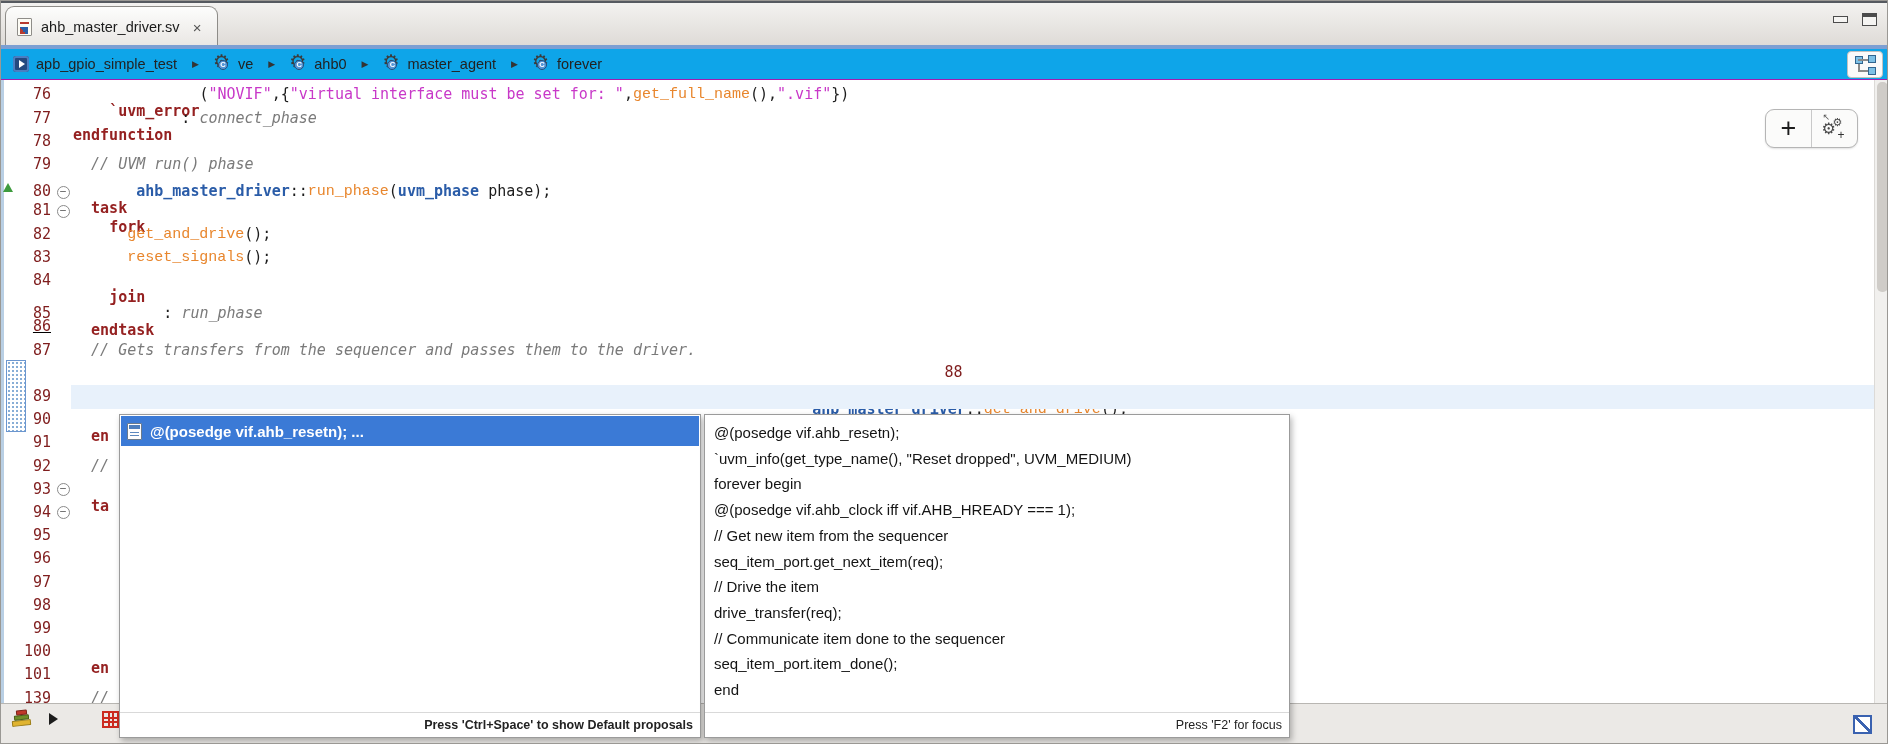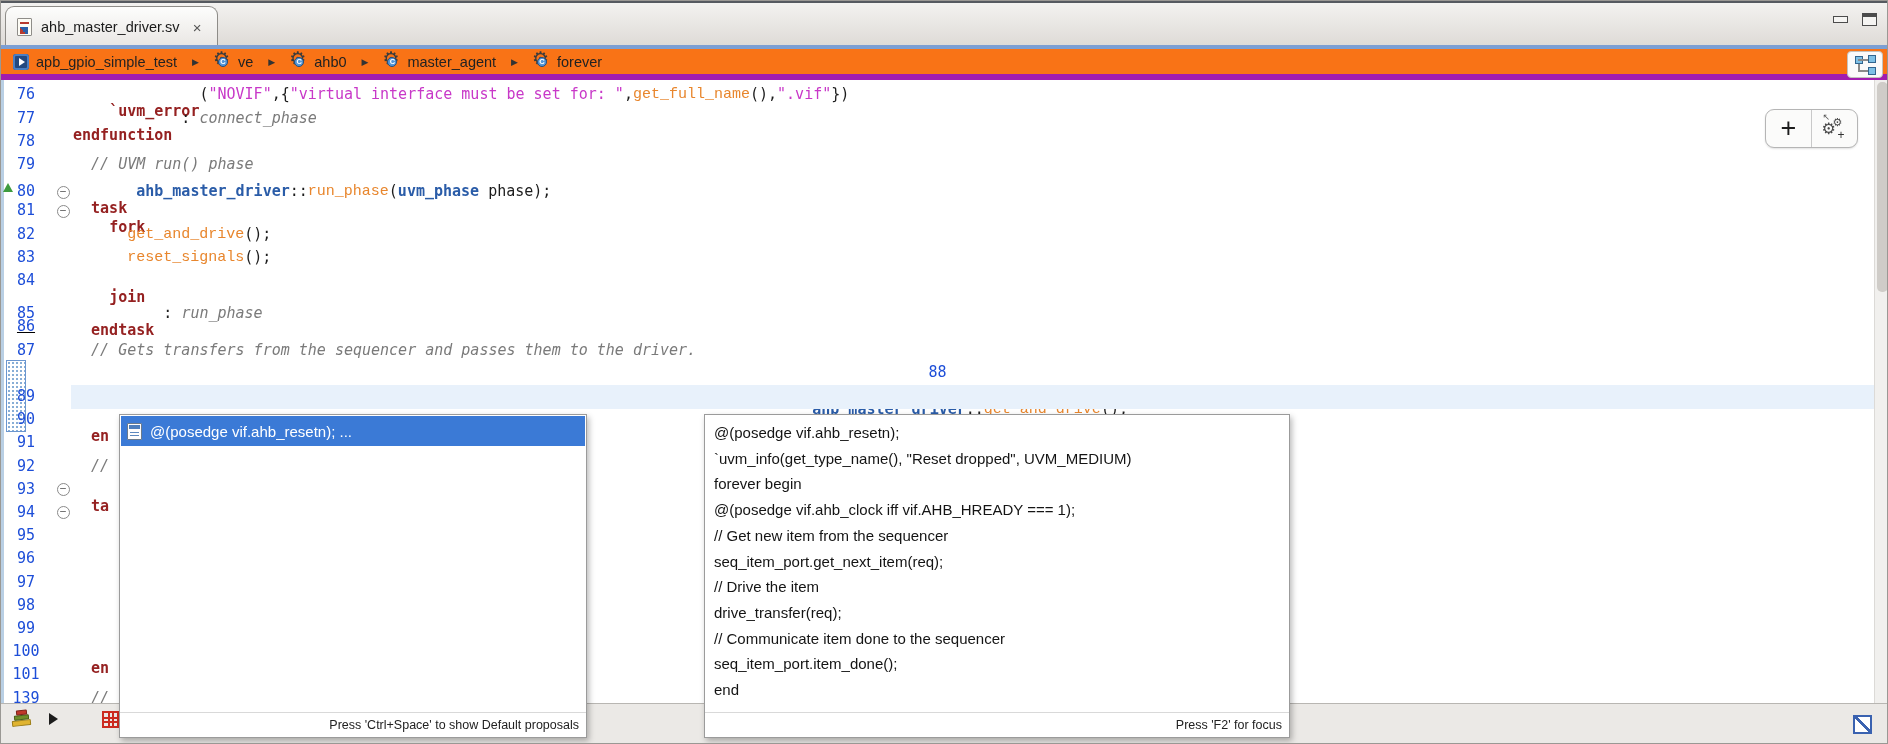--- a/index.html
+++ b/index.html
@@ -21,22 +21,22 @@
   .svfile{position:relative;width:15px;height:18px;background:#fdfcf5;border:1px solid #8f8d89;
           border-radius:1px;}
   .svfile:before{content:"";position:absolute;left:2px;top:3px;width:9px;height:2px;background:#b73a2e;}
   .svfile:after{content:"";position:absolute;left:2px;top:8px;width:8px;height:7px;
           background:linear-gradient(45deg,#b73a2e 40%,#2c5fa8 40%);}
   .winctl{position:absolute;right:12px;top:10px;display:flex;gap:14px;align-items:center;}
   .ic-min{width:15px;height:7px;border:1.5px solid #4c4c4c;background:#f5f4f2;}
   .ic-max{width:15px;height:13px;border:1.5px solid #4c4c4c;border-top-width:4px;background:#f5f4f2;}
   .accent-line{position:absolute;left:0;top:44px;width:1888px;height:4px;background:var(--accent);}
   
-  .breadcrumb{position:absolute;left:0;top:48px;width:1888px;height:31px;background:#f97316;
-              border-bottom:6px solid #a21caf;display:flex;align-items:center;gap:12px;
+  .breadcrumb{position:absolute;left:0;top:48px;width:1888px;height:31px;background:#0ea5e9;
+              border-bottom:1px solid #a21caf;display:flex;align-items:center;gap:12px;
               padding:0 50px 0 12px;font-size:14.5px;color:#222;}
   .bc-sep{font-size:9px;color:#333;margin:0 3px;}
   .bc-item{display:flex;align-items:center;gap:7px;cursor:pointer;}
   .ic-testmod{position:relative;width:16px;height:16px;background:#24497f;border-radius:3px;
               box-shadow:inset 0 0 0 2px #4a7ec2;}
   .ic-testmod:before{content:"";position:absolute;left:6px;top:4px;border-left:6px solid #fff;
               border-top:4px solid transparent;border-bottom:4px solid transparent;}
   .ic-class{position:relative;width:17px;height:17px;}
   .ic-class .gear{position:absolute;left:-1px;top:-4px;font-size:19px;color:#3b3b3b;line-height:1;}
   .ic-class .cdot{position:absolute;left:4px;top:4px;width:10px;height:10px;border-radius:50%;
@@ -47,21 +47,21 @@
   .hier-btn i{position:absolute;width:8px;height:8px;background:#7ec0e6;border:1px solid #33658f;}
   .hier-btn i.s1{left:7px;top:4px;} .hier-btn i.s2{left:20px;top:3px;} .hier-btn i.s3{left:20px;top:15px;}
   .hier-btn em{position:absolute;background:#8a8a8a;}
   .hier-btn em.v{left:10px;top:12px;width:2px;height:8px;}
   .hier-btn em.h1{left:10px;top:7px;width:10px;height:2px;} .hier-btn em.h2{left:10px;top:18px;width:10px;height:2px;}
   
   .editor{position:absolute;left:0;top:79px;width:1888px;height:623px;background:#fff;overflow:hidden;}
   .annot-line{position:absolute;left:0;top:0;width:3px;height:623px;background:#b9cfe4;}
   .cline{position:absolute;left:0;width:1873px;height:24px;display:flex;align-items:center;
          font-family:"DejaVu Sans Mono","Liberation Mono",monospace;font-size:15px;line-height:23.2px;}
-  .ln{width:50px;text-align:center;color:#1d4ed8;flex:none;cursor:pointer;}
+  .ln{width:50px;text-align:right;color:#7f1d1d;flex:none;cursor:pointer;}
   .foldcol{width:16px;margin-left:4px;flex:none;display:flex;align-items:center;justify-content:center;}
   .foldicon{width:13px;height:13px;border:1px solid #8a8a8a;border-radius:50%;background:#fff;
             color:#6a6a6a;font-size:11px;line-height:10px;text-align:center;cursor:pointer;}
   .codearea{flex:1;padding-left:2px;white-space:pre;color:#1c1c1c;height:100%;display:flex;align-items:center;}
   .codearea.current{background:var(--linehl);}
   .seg-p{color:#1c1c1c;} .seg-k{color:var(--kw);font-weight:bold;margin-top:34px;}
   .seg-t{color:var(--type);font-weight:bold;} .seg-f{color:var(--fn);font-family:Liberation Mono, monospace;}
   .seg-s{color:var(--str);} .seg-c{color:var(--cmt);font-style:italic;}
   .mark-arrow{position:absolute;left:2px;width:0;height:0;border-left:5px solid transparent;
          border-right:5px solid transparent;border-bottom:9px solid #3e9b3e;}
@@ -95,21 +95,21 @@
   .ic-grid{width:17px;height:17px;border:2px solid #cc2a1f;margin-left:28px;
            background:linear-gradient(#cc2a1f,#cc2a1f) 4px 0/2px 100% no-repeat,
                       linear-gradient(#cc2a1f,#cc2a1f) 8px 0/2px 100% no-repeat,
                       linear-gradient(#cc2a1f,#cc2a1f) 0 4px/100% 2px no-repeat,
                       linear-gradient(#cc2a1f,#cc2a1f) 0 8px/100% 2px no-repeat;}
   .ic-restore{position:absolute;right:17px;top:11px;width:19px;height:19px;border:2px solid #3a62b0;
            background:linear-gradient(45deg,#fff 46%,#3a62b0 46% 58%,#fff 58%);}
   
   .popup{position:absolute;background:#fff;border:1px solid #9b9b9b;z-index:50;
          box-shadow:2px 3px 6px rgba(0,0,0,.28);}
-  .proposals{left:118px;top:413px;width:468px;height:324px;}
+  .proposals{left:118px;top:413px;width:582px;height:324px;font-weight:bold;}
   .prop-row{position:absolute;left:1px;right:1px;top:1px;height:30px;background:var(--sel);
             display:flex;align-items:center;gap:8px;padding:0 6px;cursor:pointer;}
   .prop-label{color:#fff;font-size:15px;}
   .ic-template{position:relative;width:15px;height:17px;background:#fdfdfd;border:1px solid #6a7franco;
             border:1px solid #6a7a8c;border-radius:1px;}
   .ic-template:before{content:"";position:absolute;left:1px;top:1px;right:1px;height:4px;background:#4d7ebd;}
   .ic-template:after{content:"";position:absolute;left:2px;top:8px;right:2px;height:6px;
             background:linear-gradient(#5b87bd 0 1.5px,rgba(0,0,0,0) 1.5px 3px) 0 0/100% 3px;}
   .hintbar{position:absolute;left:0;right:0;bottom:0;height:25px;background:#fff;
            border-top:1px solid #d9d9d9;font-size:12.5px;color:#222;text-align:right;

